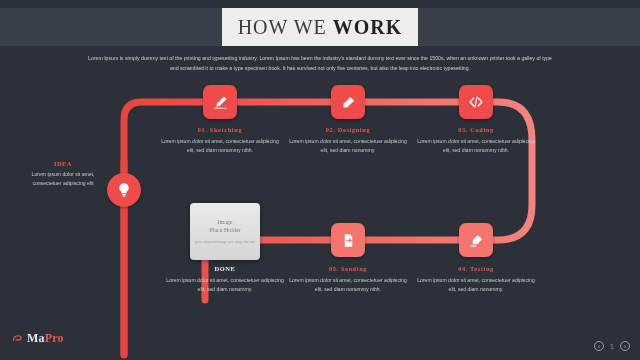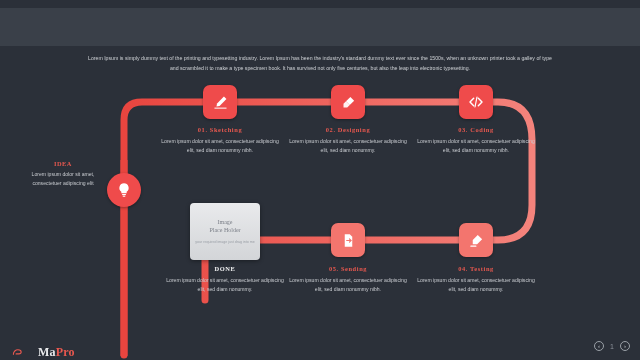--- a/index.html
+++ b/index.html
@@ -106,22 +106,22 @@
   
   .bulb-block { position: absolute; left: 22px; top: 160px; width: 82px; text-align: center; }
   .bulb-block .head {
     font-size: 6.4px; font-weight: bold; color: #e8584f; letter-spacing: .5px;
     font-family: "Liberation Serif", serif; margin-bottom: 3px;
   }
   .bulb-block .body { font-size: 5.1px; line-height: 1.8; color: #c9ccd1; }
 
   
   .footer-logo {
-    position: absolute; left: 12px; bottom: 0;
-    display: flex; align-items: center; gap: 15px;
+    position: absolute; left: 12px; bottom: 14px;
+    display: flex; align-items: center; gap: 4px;
   }
   .footer-logo .logo-text {
     font-size: 12px; font-weight: bold; color: #e9eaec;
     font-family: "Liberation Serif", serif; letter-spacing: .2px;
   }
   .footer-logo .logo-text .accent { color: #e8584f; }
 
   .footer-ctrls {
     position: absolute; right: 10px; bottom: 9px;
     display: flex; align-items: center; gap: 6px;
@@ -134,20 +134,23 @@
     font-size: 6px; color: #c8ccd2;
   }
   .dot-sep { font-size: 7px; color: #8d939b; }
 </style>
 </head>
 <body>
 
 <div class="slide">
 
   <div class="title-band"></div>
+  <div class="title-plate">
+    <div class="title-text"><span>HOW WE </span><span class="bold">WORK</span></div>
+  </div>
 
   <div class="intro">Lorem Ipsum is simply dummy text of the printing and typesetting industry. Lorem Ipsum has been the industry's standard dummy text ever since the 1500s, when an unknown printer took a galley of type and scrambled it to make a type specimen book. It has survived not only five centuries, but also the leap into electronic typesetting.</div>
 
   <svg class="pipe" viewBox="0 0 640 360" xmlns="http://www.w3.org/2000/svg">
     <defs>
       <linearGradient id="gradTop" x1="0" y1="0" x2="1" y2="0">
         <stop offset="0%" stop-color="#e8453f"></stop>
         <stop offset="100%" stop-color="#f4837c"></stop>
       </linearGradient>
       <linearGradient id="gradBottom" x1="1" y1="0" x2="0" y2="0">

